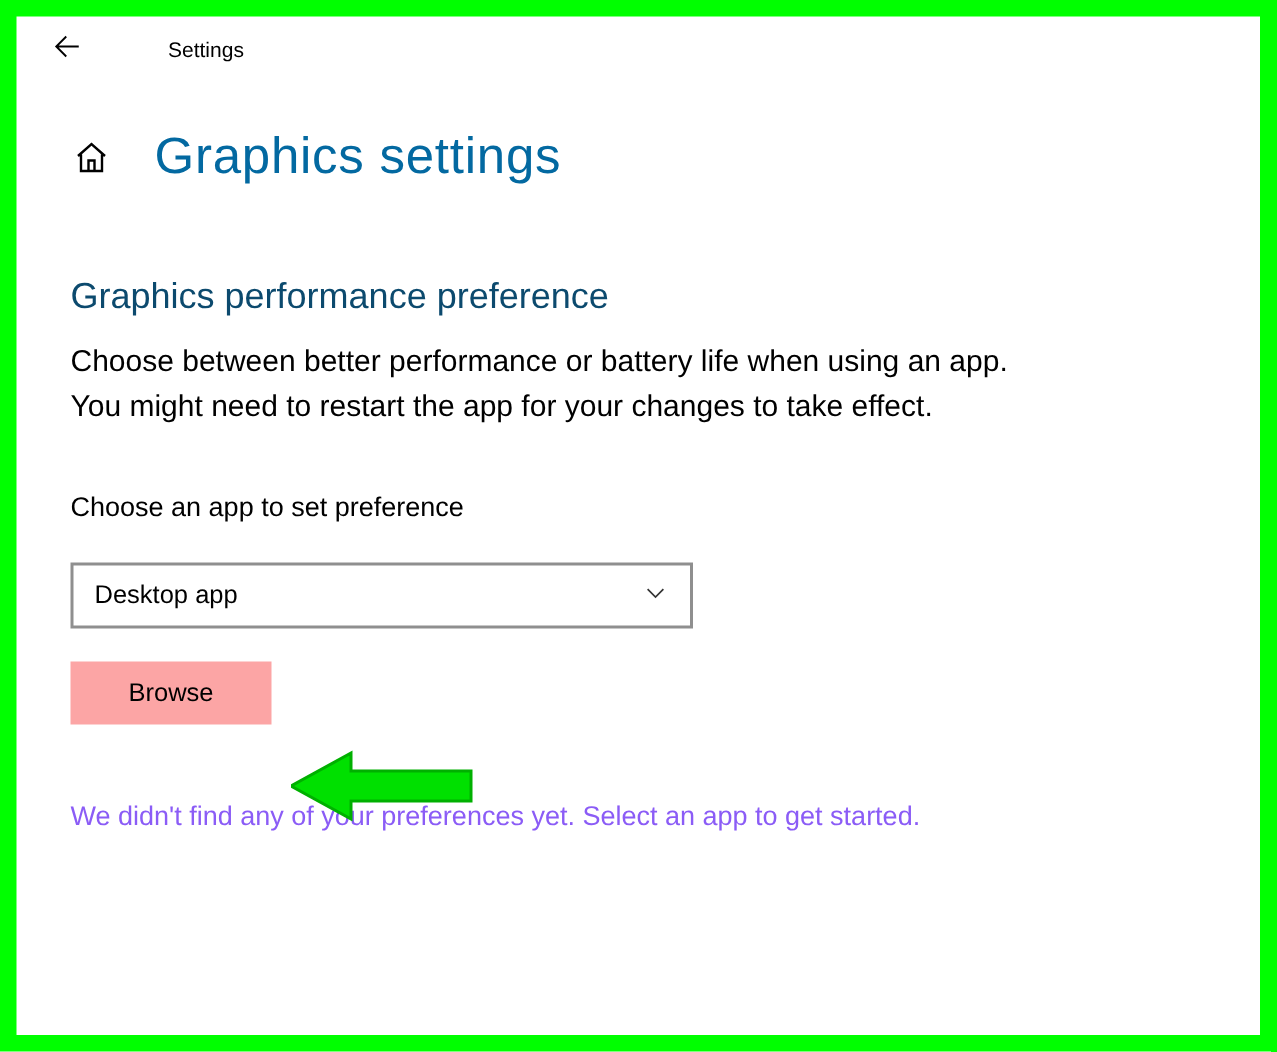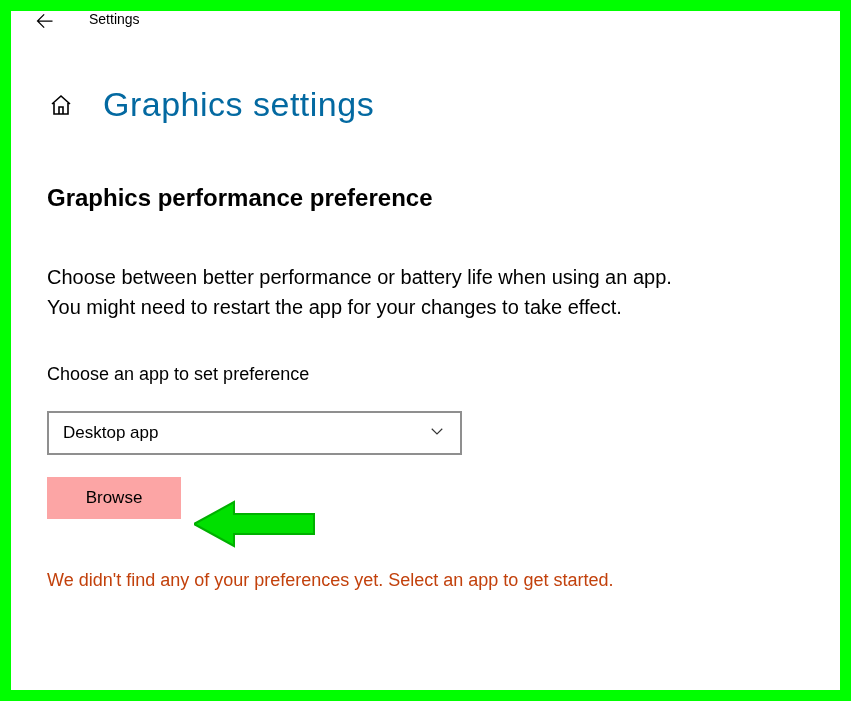--- a/index.html
+++ b/index.html
@@ -11,23 +11,24 @@
   }
   .window {
     background: #ffffff;
     width: 829px;
     height: 679px;
     position: relative;
     overflow: hidden;
   }
   .titlebar {
     display: flex;
+    align-items: center;
     height: 44px;
     padding-left: 22px;
-    gap: 32px;
+    gap: 55px;
   }
   .back-arrow {
     width: 24px;
     height: 24px;
     display: flex;
     align-items: center;
     justify-content: center;
     cursor: pointer;
   }
   .back-arrow svg { width: 20px; height: 20px; }
@@ -54,23 +55,23 @@
   }
   .home-icon svg { width: 24px; height: 24px; }
   .page-title {
     font-size: 34px;
     font-weight: 400;
     color: #0369a1;
     letter-spacing: 0.5px;
   }
   .section-title {
     font-size: 24px;
-    font-weight: 700;
-    color: #000000;
-    margin-bottom: 50px;
+    font-weight: 400;
+    color: #0c4a6e;
+    margin-bottom: 14px;
   }
   .description {
     font-size: 20px;
     color: #000;
     line-height: 1.5;
     margin-bottom: 42px;
     max-width: 640px;
   }
   .field-label {
     font-size: 18px;
@@ -102,21 +103,21 @@
     font-size: 17px;
     font-family: inherit;
     color: #000;
     cursor: pointer;
     display: flex;
     align-items: center;
     justify-content: center;
   }
   .footer-text {
     font-size: 18px;
-    color: #c2410c;
+    color: #8b5cf6;
     line-height: 1.5;
     margin-top: 48px;
     max-width: 640px;
   }
   .arrow-annotation {
     position: absolute;
     left: 183px;
     top: 483px;
     pointer-events: none;
   }

